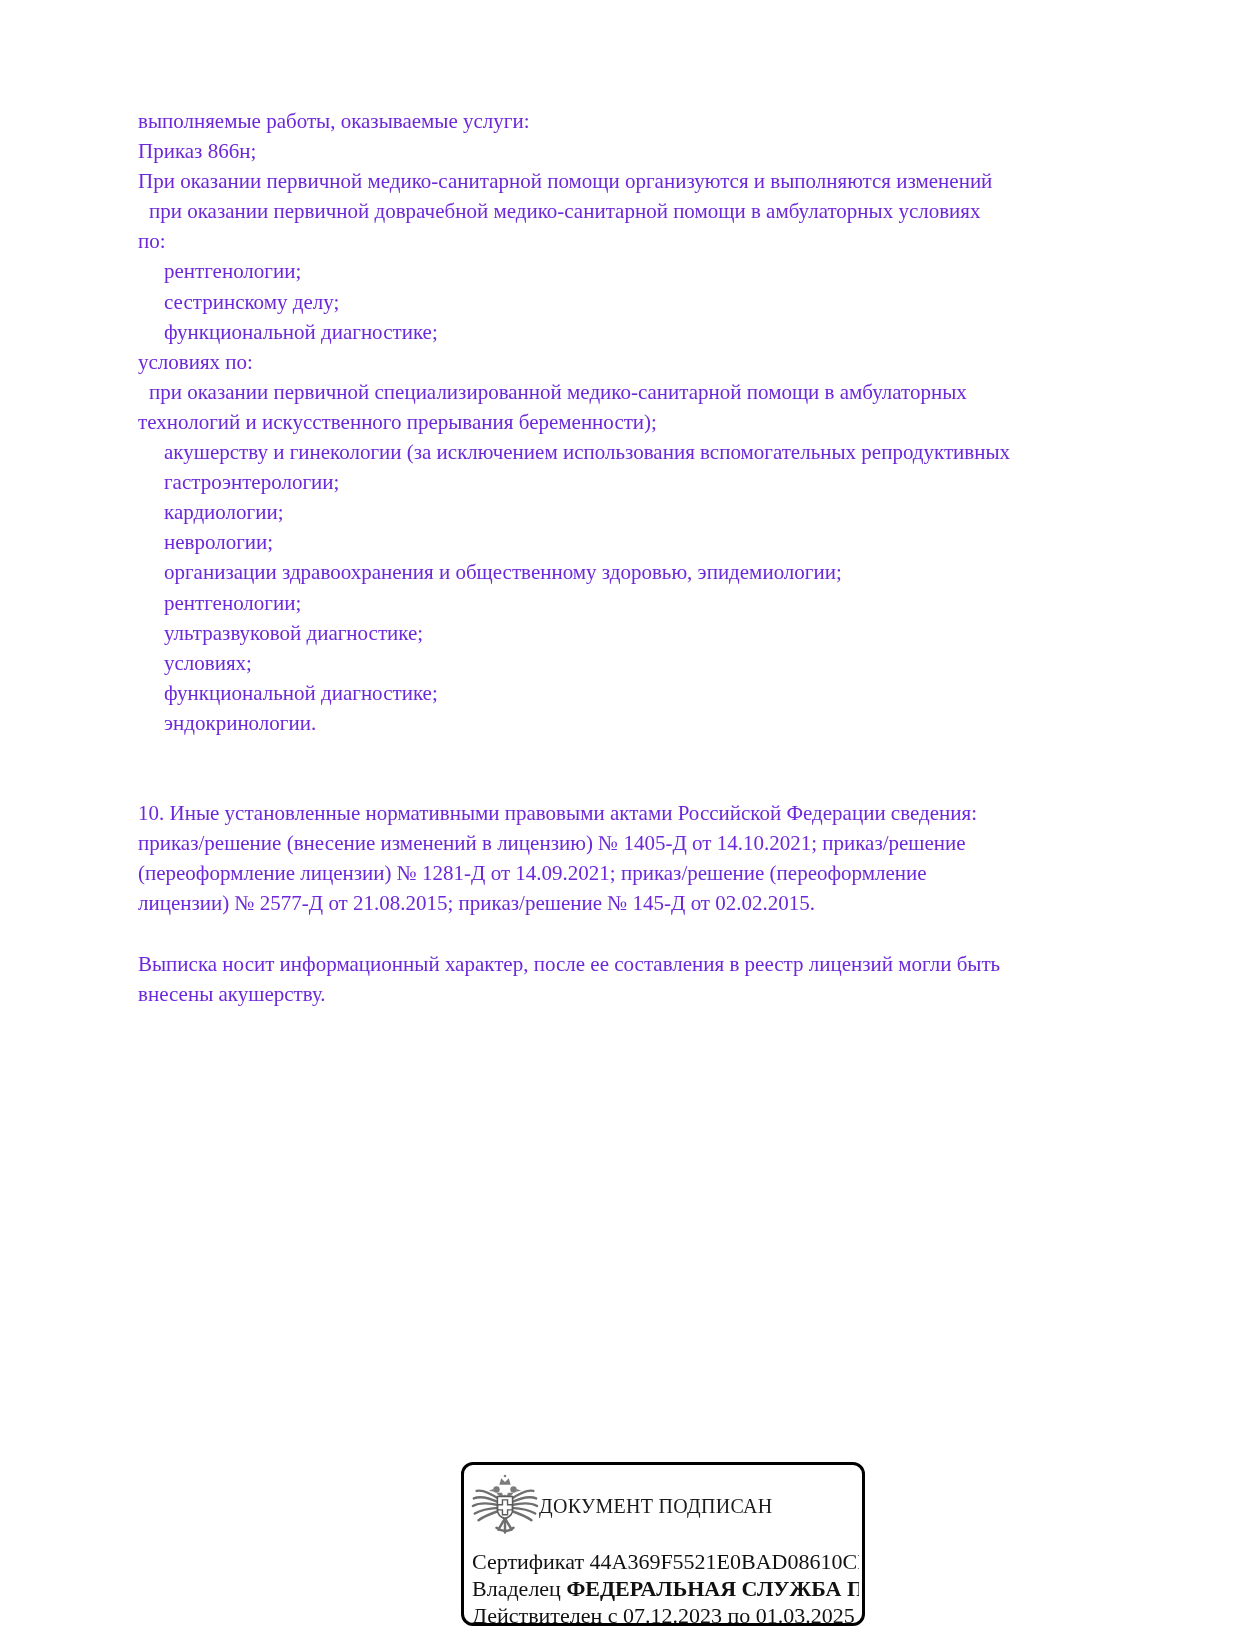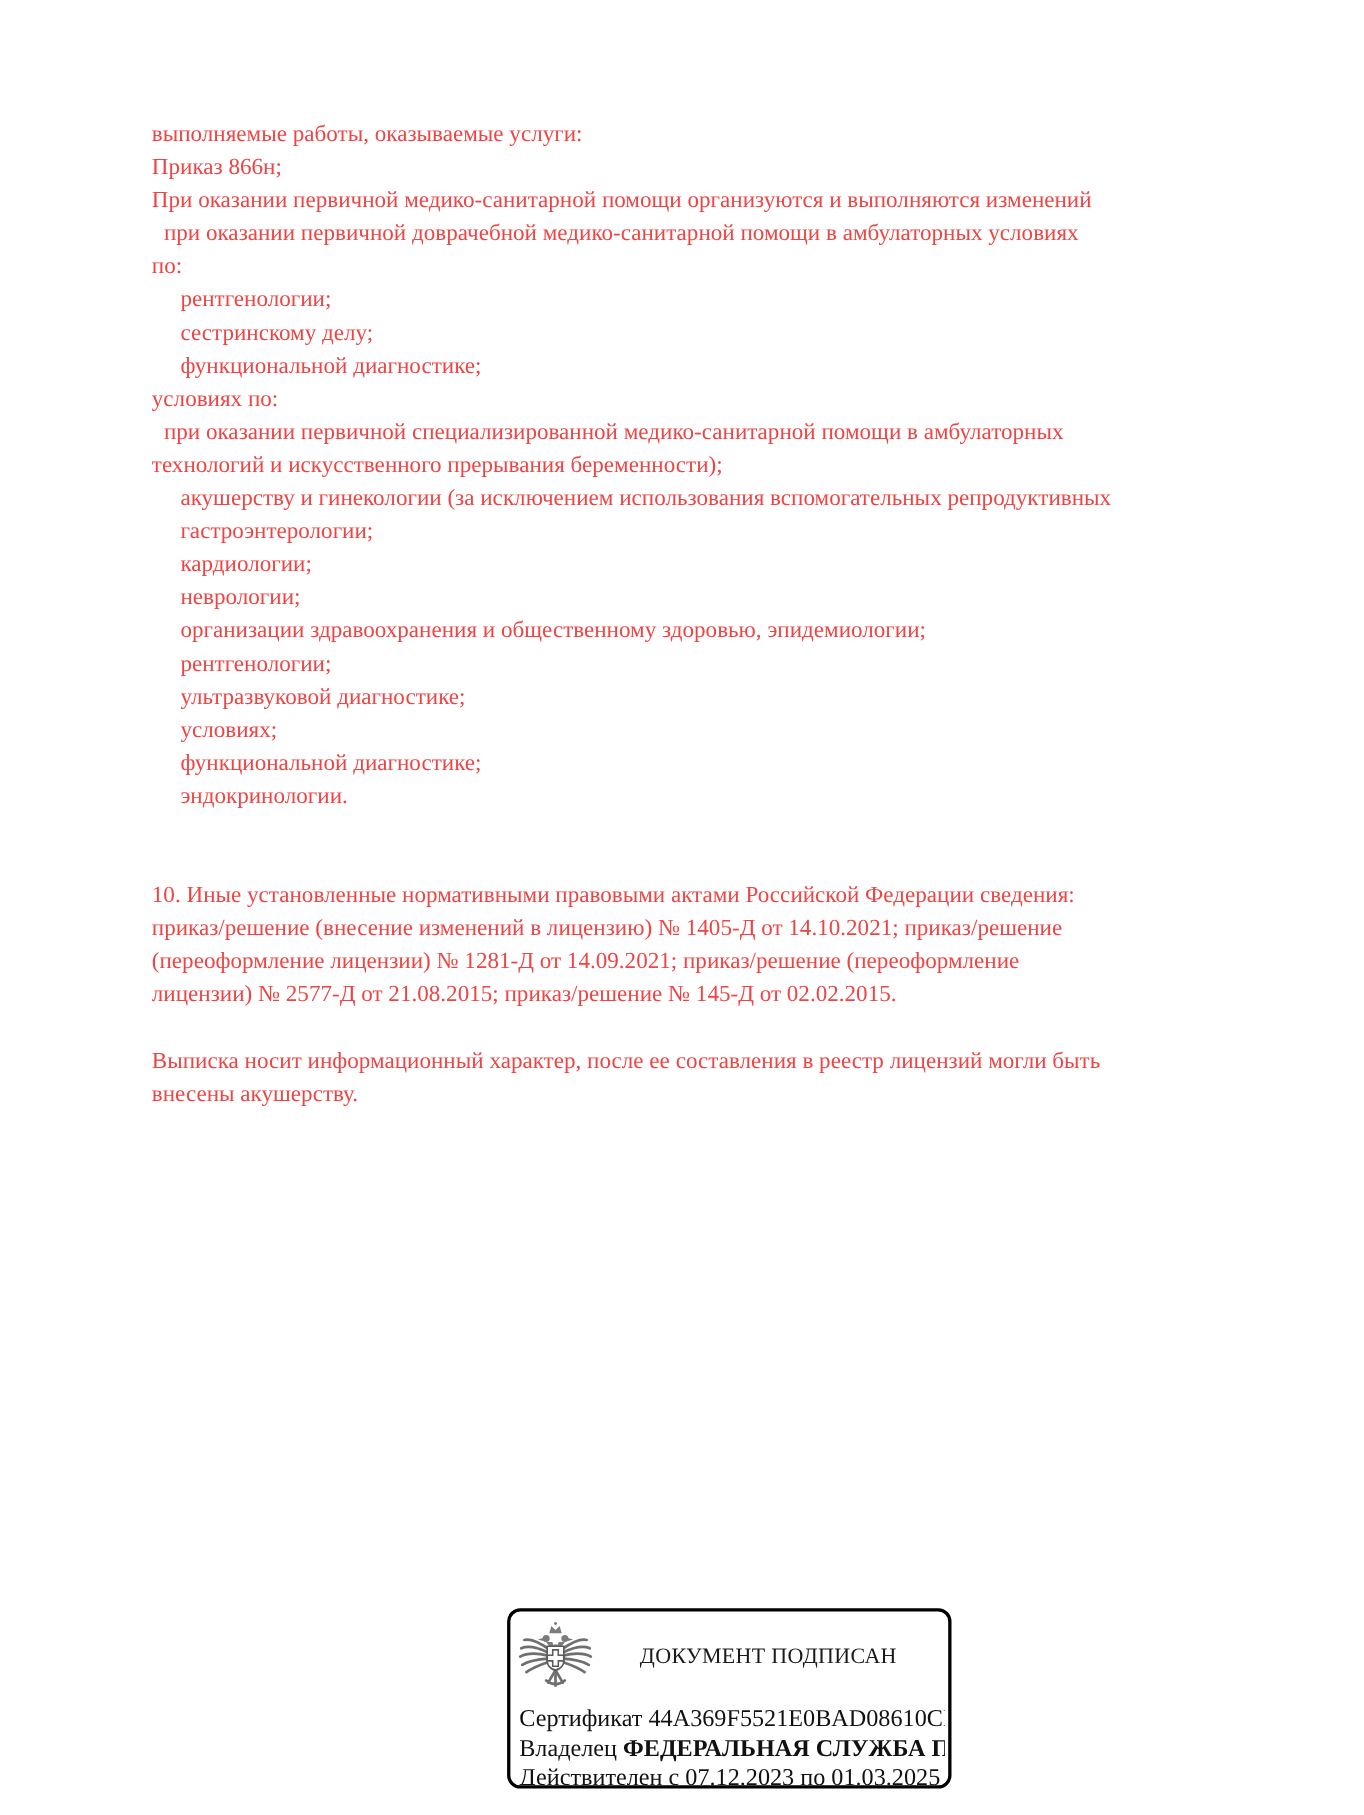--- a/index.html
+++ b/index.html
@@ -17,21 +17,21 @@
     color: #000000;
   }
   
   .doc-text {
     position: absolute;
     left: 138px;
     top: 106px;
     width: 995px;
     font-size: 21px;
     line-height: 30.1px;
-    color: #ef4444;
+    color: #6d28d9;
   }
   .doc-line {
     white-space: nowrap;
     min-height: 30.1px;
   }
   .doc-line.indent-1 { padding-left: 11px; }
   .doc-line.indent-2 { padding-left: 26px; }
   .doc-line.spacer   { }
   
   .stamp {
@@ -51,21 +51,21 @@
     align-items: center;
     padding: 6px 4px 0 7px;
   }
   .emblem {
     flex: 0 0 auto;
     width: 68px;
     height: 70px;
   }
   .stamp-title {
     flex: 1 1 auto;
-    text-align: center;
+    text-align: left;
     font-size: 20px;
     line-height: 26px;
     color: #1a1a1a;
     letter-spacing: 0.3px;
   }
   .stamp-info {
     margin: 7px 3px 0 0;
     padding-left: 8px;
     font-size: 22px;
     line-height: 27px;

